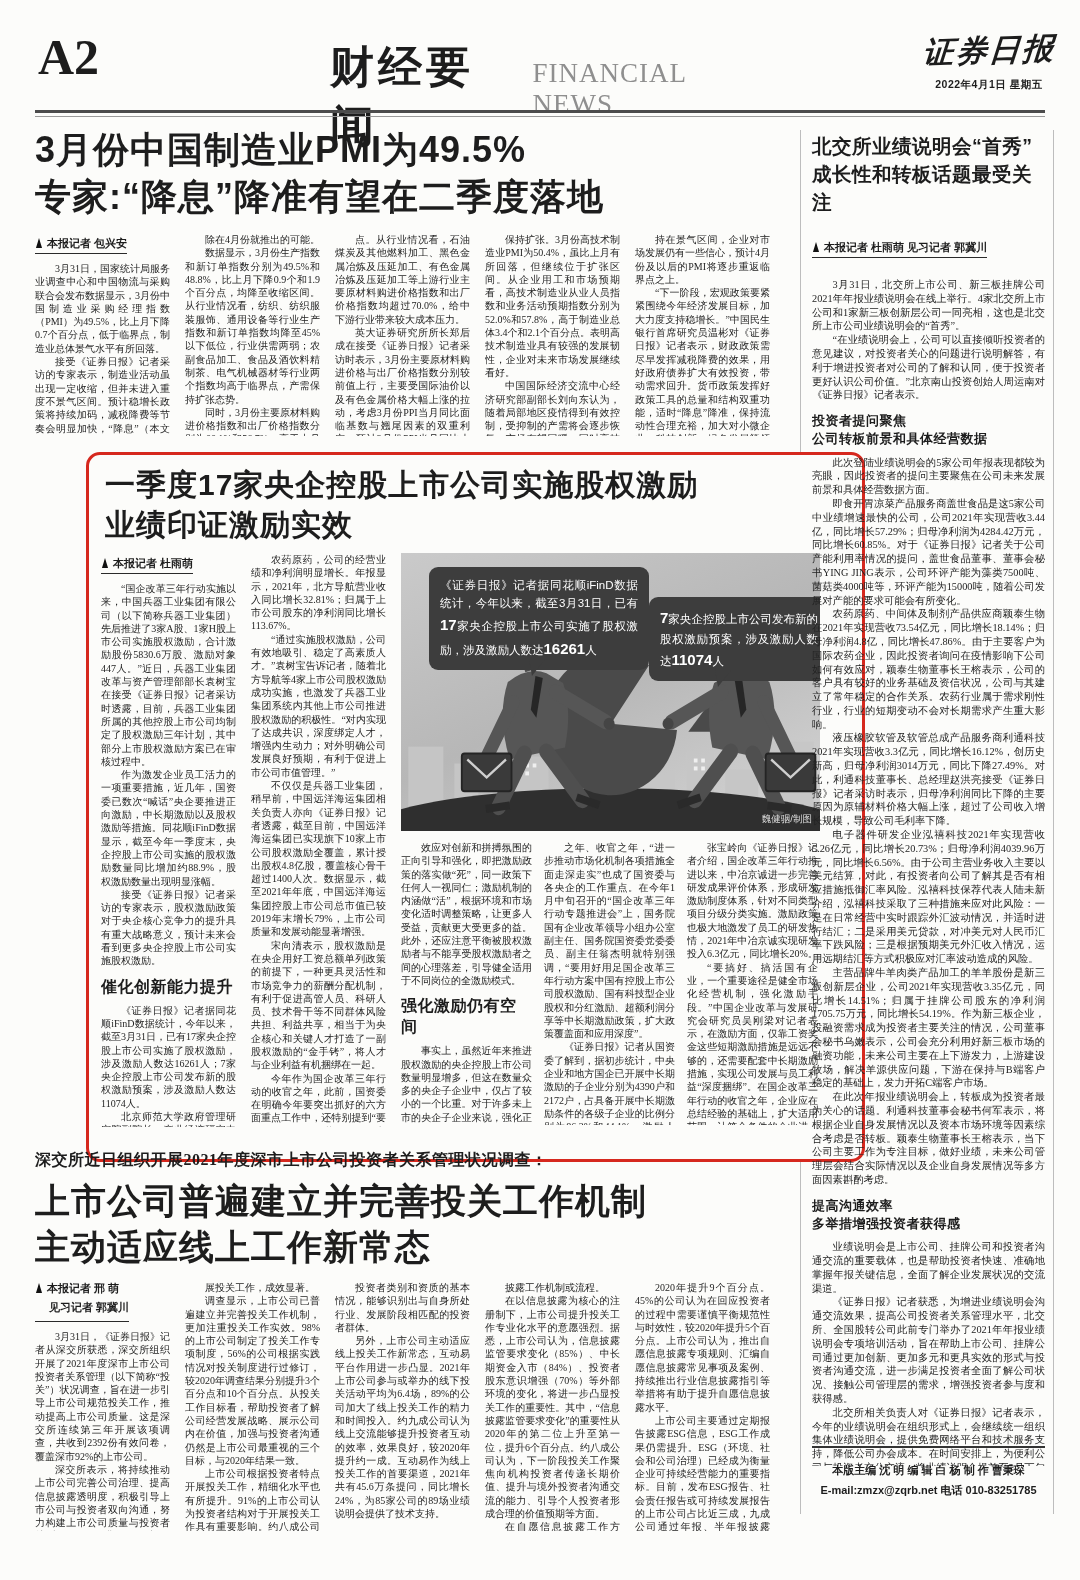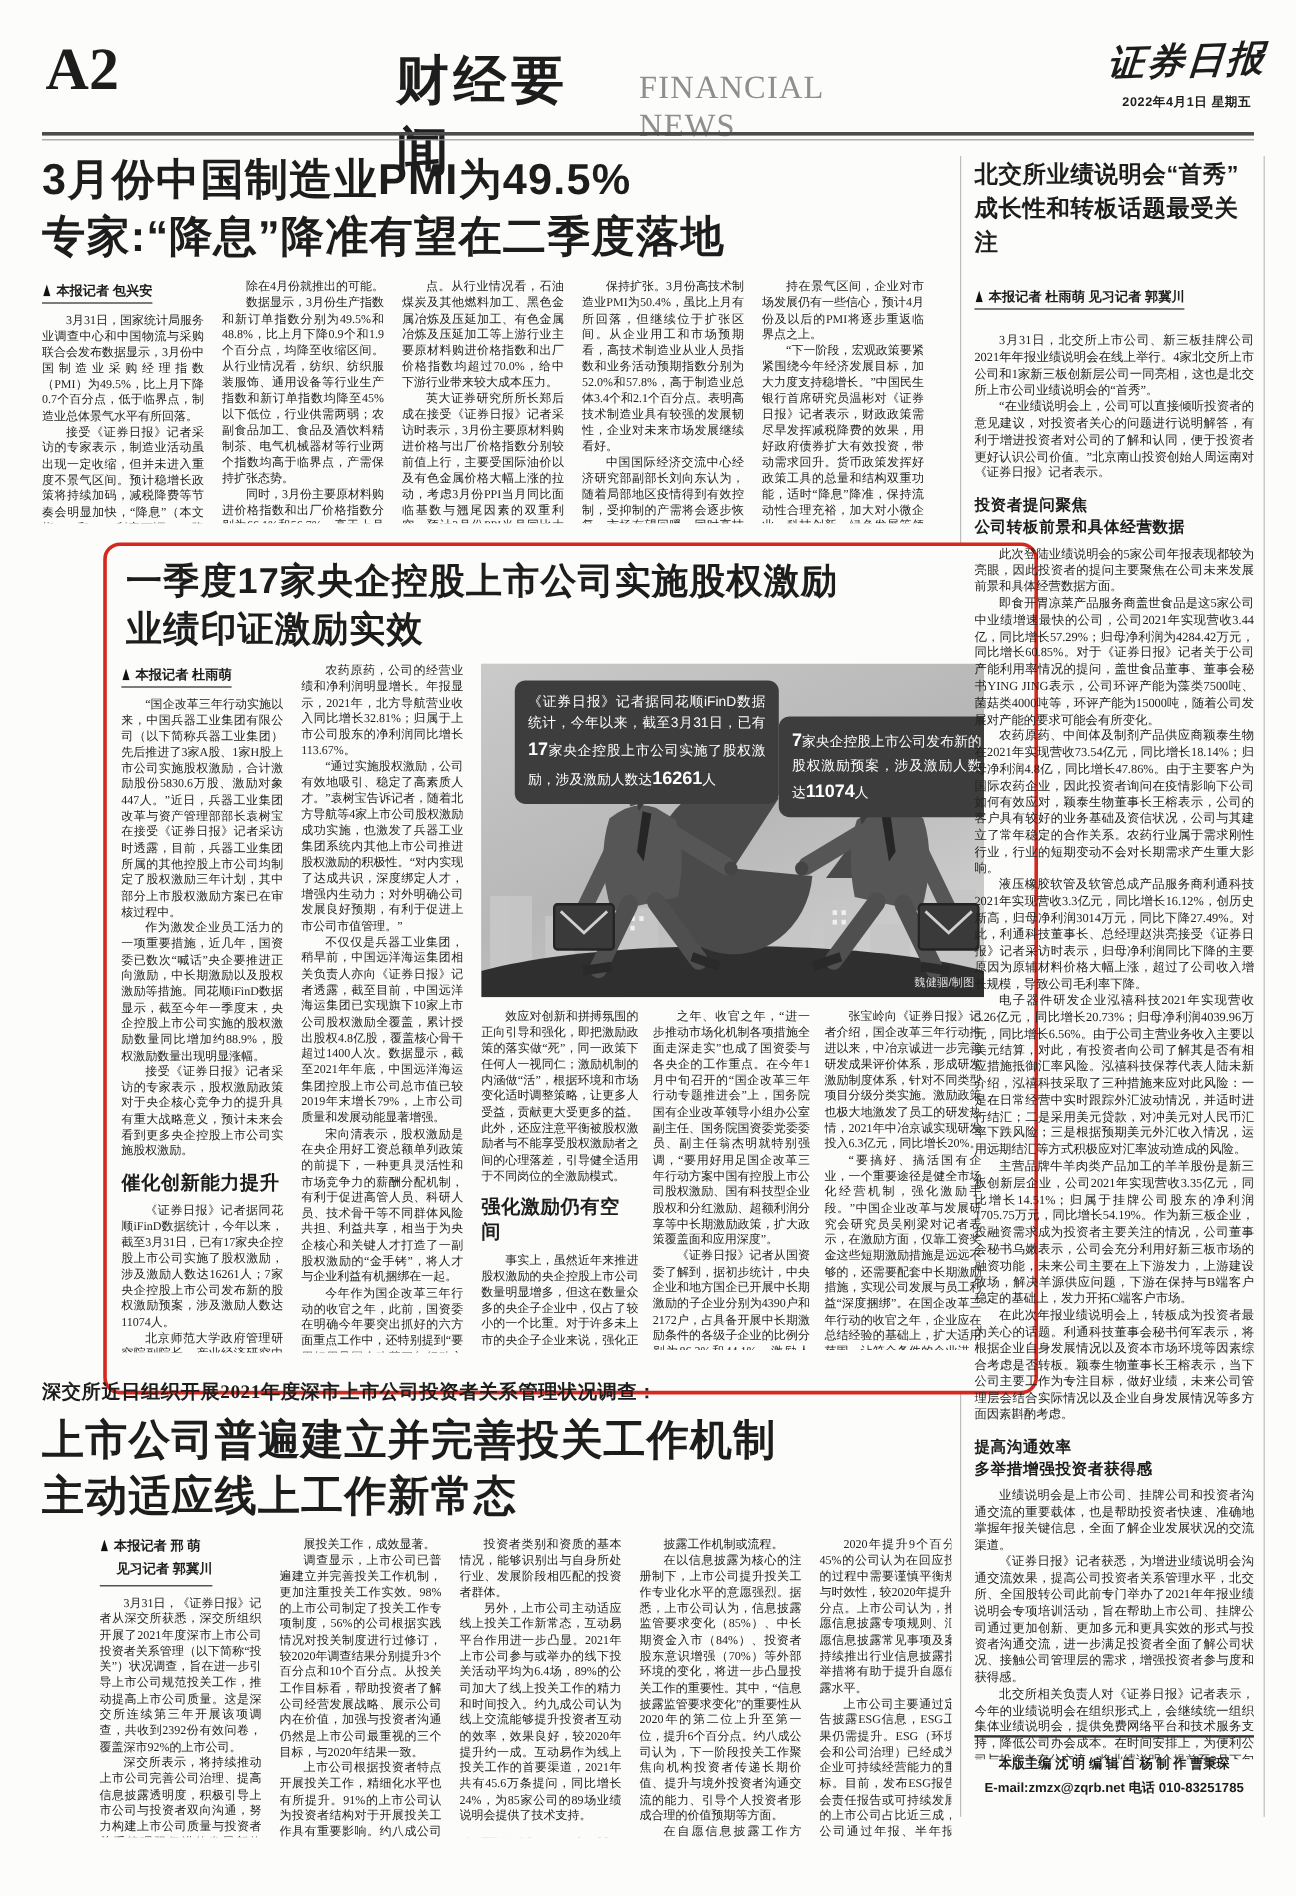--- a/index.html
+++ b/index.html
@@ -45,21 +45,21 @@
   .bub-left{left:28px;top:14px;width:198px;}
   .bub-right{left:248px;top:44px;width:158px;}
   .bub:after{content:"";position:absolute;bottom:-15px;border:9px solid transparent;border-top:17px solid #3d3d3d;border-right-width:13px;border-left-width:3px;}
   .bub-left:after{left:100px;}
   .bub-right:after{left:66px;}
   .info-credit{position:absolute;right:8px;bottom:5px;color:#dedede;font-size:9.5px;font-family:"Liberation Sans",sans-serif;}
   
   .bottom{position:absolute;left:35px;top:1150px;width:758px;height:424px;overflow:hidden;}
   .kicker{font-weight:900;font-size:16px;margin:0 0 7px;letter-spacing:0.5px;}
   .bottom h2{margin:0;font-family:"Liberation Sans","DejaVu Sans",sans-serif;font-weight:900;font-size:35px;line-height:46px;letter-spacing:1px;}
-  .bottom-cols{margin-top:11px;height:250px;overflow:hidden;margin-left:48px;}
+  .bottom-cols{margin-top:11px;height:250px;overflow:hidden;}
   .byline2{display:block;border-bottom:none;margin-bottom:2px;}
   .byline-wrap{display:inline-block;border-bottom:1.5px solid #2a2a2a;padding-bottom:2px;margin-bottom:8px;}
   
   .sidebar{position:absolute;left:812px;top:132px;width:233px;}
   .sidebar h2{margin:0;font-family:"Liberation Sans","DejaVu Sans",sans-serif;font-weight:900;font-size:19.5px;line-height:28px;letter-spacing:0.5px;}
   .sidebar .byline{margin-top:24px;}
   .sb-body{margin-top:12px;height:1188px;overflow:hidden;}
   .sidebar .bp{font-size:10.3px;line-height:1.34;}
   .sidebar .subhead{font-size:13px;line-height:1.4;margin:10px 0 7px;}
   .sb-footer{position:absolute;left:812px;top:1446px;width:233px;border-top:2px solid #333;padding-top:13px;

